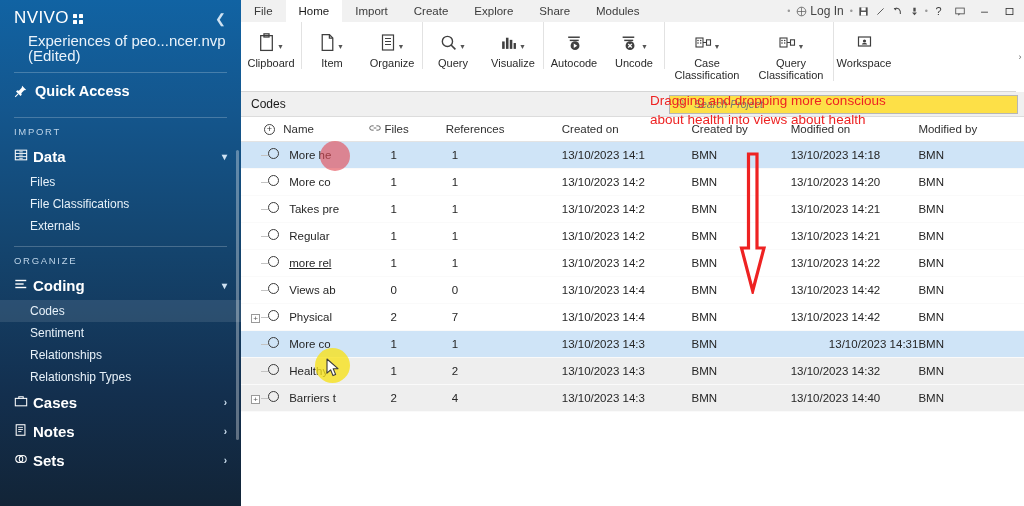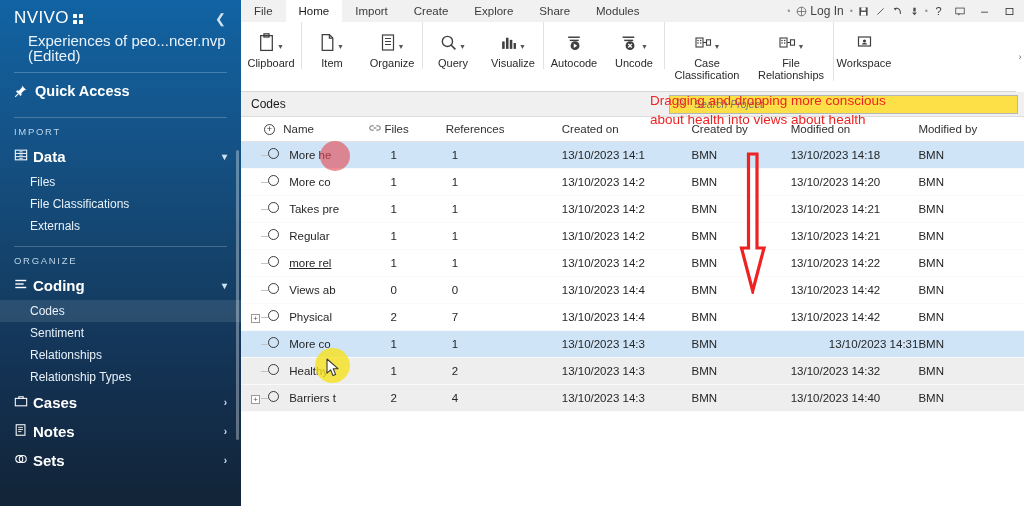--- a/index.html
+++ b/index.html
@@ -393,21 +393,21 @@
               <rect x="2" y="3.5" width="7" height="9" fill="none" stroke="#3f3f3f" stroke-width="1.1"></rect>
               <circle cx="4" cy="6" r="0.8" fill="#3f3f3f"></circle>
                 <circle cx="6.7" cy="6" r="0.8" fill="#3f3f3f"></circle>
               <circle cx="4" cy="8.5" r="0.8" fill="#3f3f3f"></circle>
                 <circle cx="6.7" cy="8.5" r="0.8" fill="#3f3f3f"></circle>
               <path d="M9 8 H12.5" stroke="#3f3f3f" stroke-width="1"></path>
               <rect x="12.5" y="5.3" width="4" height="5.4" fill="none" stroke="#3f3f3f" stroke-width="1.1"></rect>
             </svg>
               <span class="caret">▼</span>
           </span>
-          <span class="rl">File Relationships</span>
+          <span class="rl">Query Classification</span>
         </div>
       </div>
 
       <div class="rgrp" style="border-right:none;">
         <div class="rbtn">
           <span class="ri">
             <svg width="17" height="16" viewBox="0 0 16 16">
               <rect x="2" y="3" width="12" height="9" fill="none" stroke="#3f3f3f" stroke-width="1.2"></rect>
               <circle cx="8" cy="7" r="1.6" fill="#3f3f3f"></circle>
               <path d="M5.3 10.5 C5.8 8.6 10.2 8.6 10.7 10.5 Z" fill="#3f3f3f"></path>

